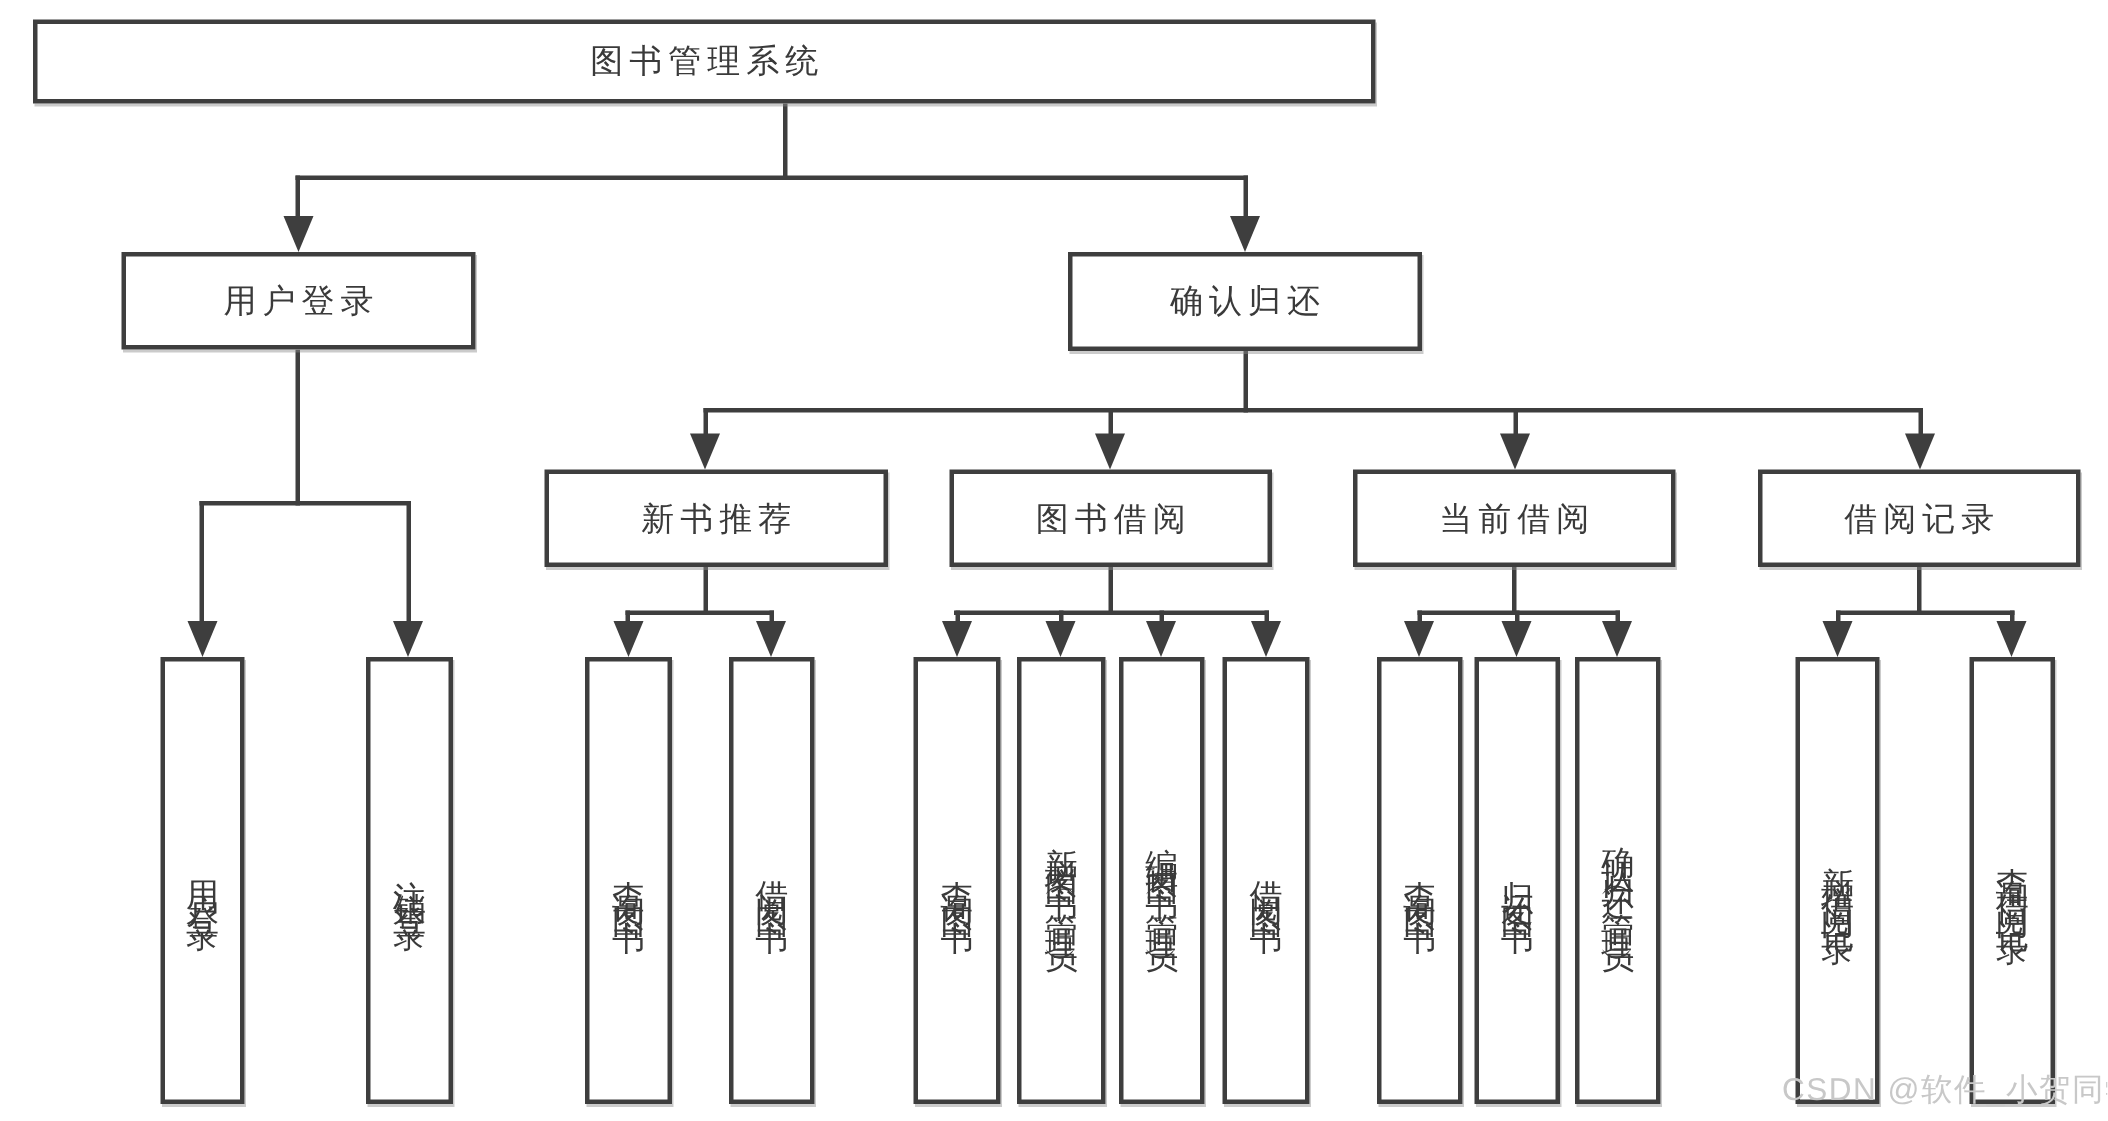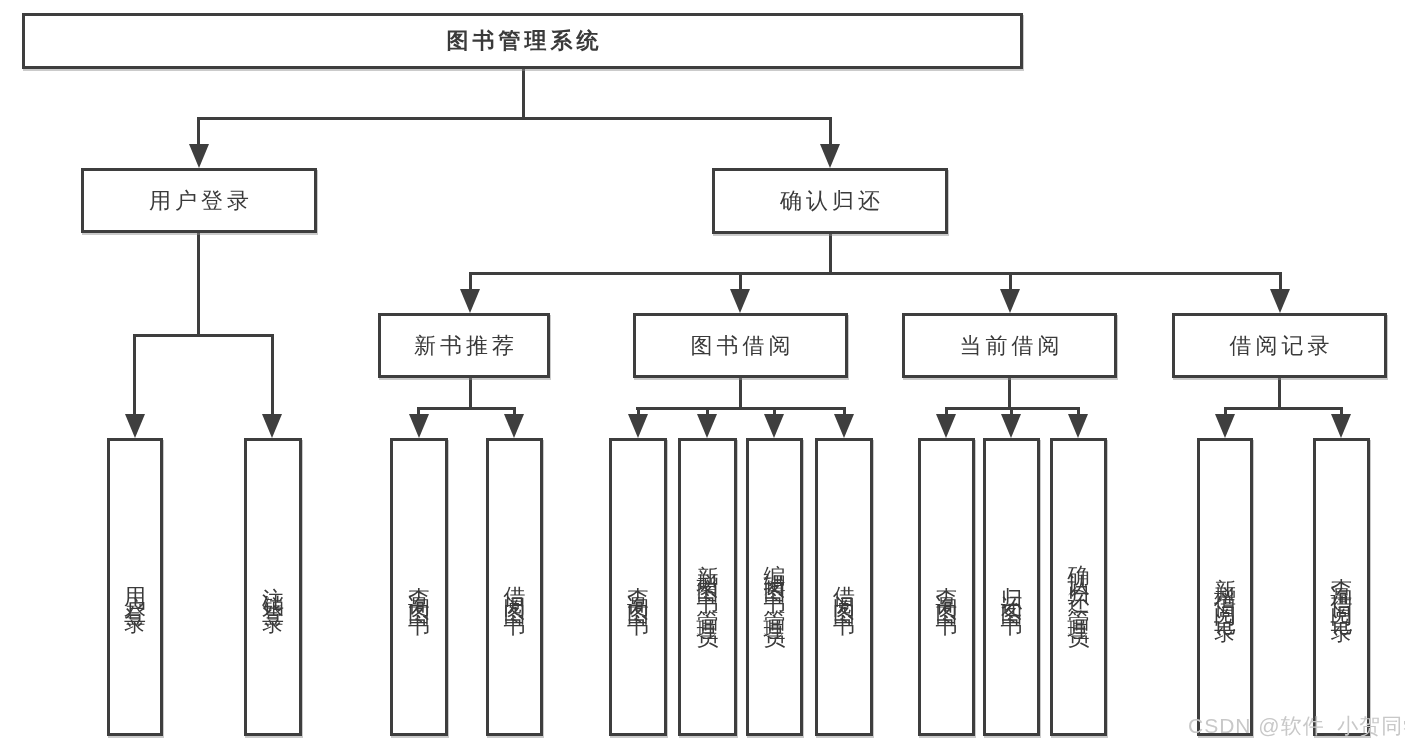--- a/index.html
+++ b/index.html
@@ -28,21 +28,21 @@
   .watermark {
     position:absolute; left:1188px; top:712px; z-index:5;
     font-size:21px; color:#c8c8c8; white-space:nowrap; letter-spacing:1px;
   }
 </style>
 </head>
 <body>
 
 <div class="stage">
 
-  <div class="node" style="left:22px; top:13px; width:1001px; height:56px;font-weight:bold;">
+  <div class="node" style="left:22px; top:13px; width:895px; height:56px;">
     <span class="h-label">图书管理系统</span>
   </div>
 
   <div class="line" style="left:522px; top:68px;  width:3px;  height:52px;"></div>
   <div class="line" style="left:197px; top:117px; width:635px; height:3px;"></div>
   <div class="line" style="left:197px; top:117px; width:3px;  height:30px;"></div>
   <div class="arrow" style="left:189px; top:144px;"></div>
   <div class="line" style="left:829px; top:117px; width:3px;  height:30px;"></div>
   <div class="arrow" style="left:820px; top:144px;"></div>
 
@@ -64,21 +64,21 @@
   <div class="line" style="left:469px; top:272px; width:813px; height:3px;"></div>
   <div class="line" style="left:469px;  top:272px; width:3px; height:20px;"></div>
   <div class="arrow" style="left:460px;  top:289px;"></div>
   <div class="line" style="left:739px;  top:272px; width:3px; height:20px;"></div>
   <div class="arrow" style="left:730px;  top:289px;"></div>
   <div class="line" style="left:1009px; top:272px; width:3px; height:20px;"></div>
   <div class="arrow" style="left:1000px; top:289px;"></div>
   <div class="line" style="left:1279px; top:272px; width:3px; height:20px;"></div>
   <div class="arrow" style="left:1270px; top:289px;"></div>
 
-  <div class="node" style="left:378px;  top:313px; width:172px; height:65px;">
+  <div class="node" style="left:363px;  top:313px; width:229px; height:65px;">
     <span class="h-label">新书推荐</span>
   </div>
   <div class="node" style="left:633px;  top:313px; width:215px; height:65px;">
     <span class="h-label">图书借阅</span>
   </div>
   <div class="node" style="left:902px;  top:313px; width:215px; height:65px;">
     <span class="h-label">当前借阅</span>
   </div>
   <div class="node" style="left:1172px; top:313px; width:215px; height:65px;">
     <span class="h-label">借阅记录</span>

